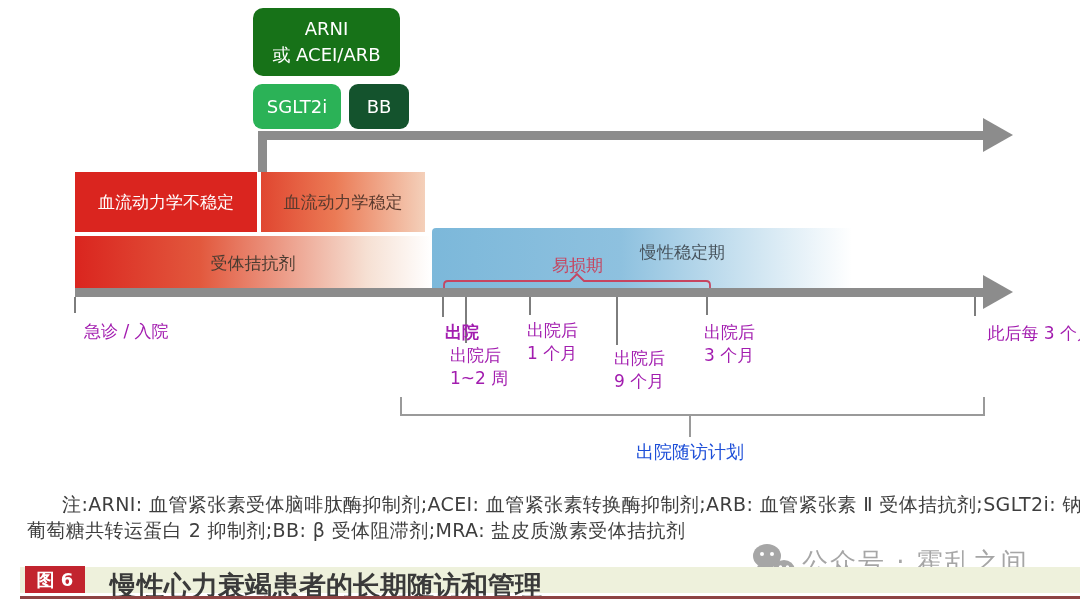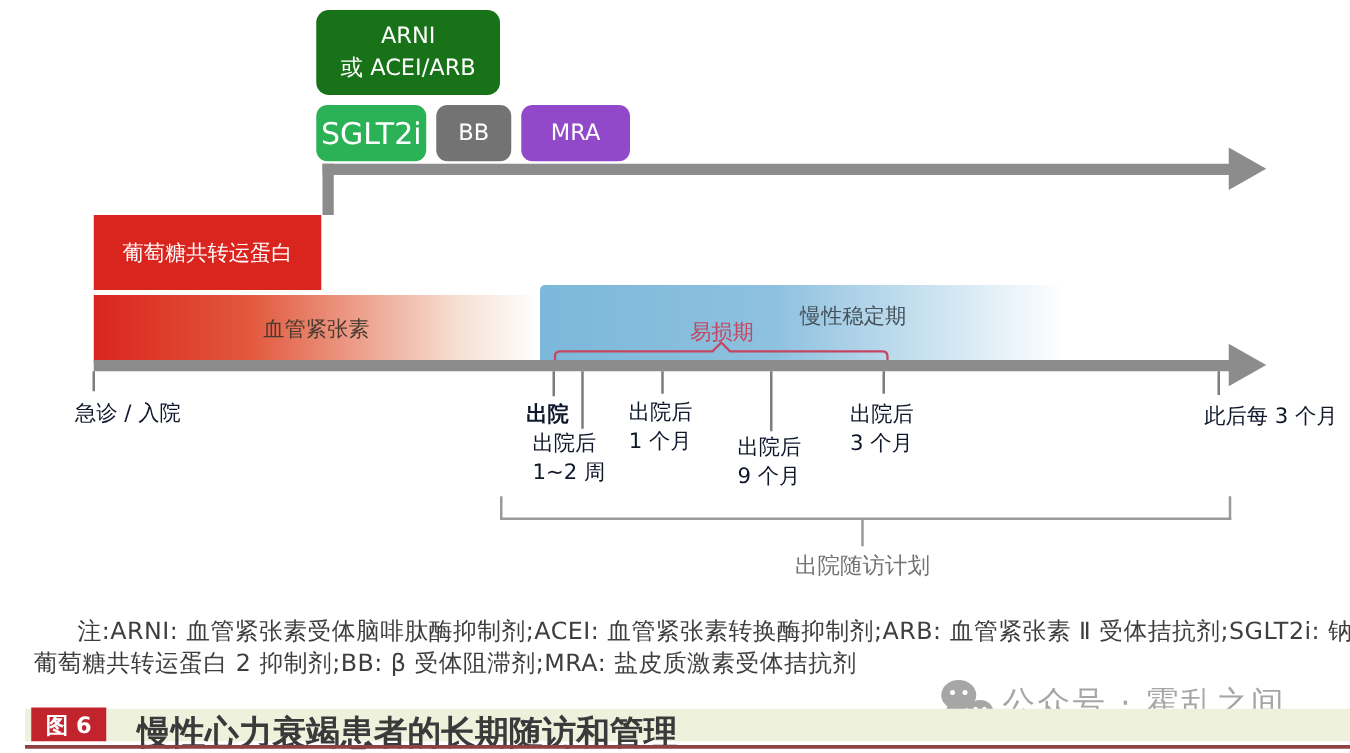--- a/index.html
+++ b/index.html
@@ -2,21 +2,21 @@
 <html><head>
 <meta charset="utf-8">
 <style>
   * { margin:0; padding:0; box-sizing:border-box; }
   body { background:#ffffff; font-family:"DejaVu Sans","Liberation Sans",sans-serif; }
   .canvas { position:relative; width:1080px; height:602px; background:#ffffff; overflow:hidden; }
 
   
   .med { position:absolute; color:#ffffff; text-align:center; display:flex; flex-direction:column; justify-content:center; align-items:center; }
   .med-arni { left:253px; top:8px; width:147px; height:68px; border-radius:10px; font-size:18px; line-height:26px; }
-  .med-sglt2i { left:253px; top:84px; width:88px; height:45px; border-radius:9px; font-size:24px; }
+  .med-sglt2i { left:253px; top:84px; width:88px; height:45px; border-radius:9px; font-size:18px; }
   .med-bb { left:349px; top:84px; width:60px; height:45px; border-radius:9px; font-size:18px; }
   .med-mra { left:417px; top:84px; width:87px; height:45px; border-radius:9px; font-size:18px; }
 
   
   .arrow-bar { position:absolute; background:#8c8c8c; }
   .bar-top { left:258px; top:131px; width:728px; height:9px; }
   .bar-bottom { left:75px; top:288px; width:911px; height:9px; }
   .arrow-head { position:absolute; width:0; height:0; border-top:17px solid transparent; border-bottom:17px solid transparent; border-left:30px solid #8c8c8c; }
   .head-top { left:983px; top:118px; }
   .head-bottom { left:983px; top:275px; }
@@ -30,27 +30,27 @@
   .ph-acute { left:75px; top:236px; width:356px; height:54px; color:#4a3b31;
               background:linear-gradient(to right,#da251f 0%,#e2583d 35%,#f6e0d3 82%,#ffffff 100%); }
   .ph-blue { left:432px; top:228px; width:420px; height:62px; border-radius:4px 0 0 0;
              background:linear-gradient(to right,#7cb8da 0%,#8ec1df 45%,rgba(255,255,255,0) 100%); }
   .lbl-vulnerable { position:absolute; left:500px; top:254px; width:155px; text-align:center; font-size:17px; color:#c64560; }
   .lbl-chronic { position:absolute; left:640px; top:241px; width:140px; font-size:17px; color:#46525b; }
   .brace-svg { position:absolute; left:440px; top:271px; }
 
   
   .tick { position:absolute; width:2px; background:#7d7d7d; }
-  .tick-label { position:absolute; font-size:17px; line-height:23px; color:#0f172a; white-space:nowrap; }
+  .tick-label { position:absolute; font-size:17px; line-height:23px; color:#a21caf; white-space:nowrap;margin-left:24px; }
 
   
   .fu-bracket { position:absolute; left:400px; top:397px; width:585px; height:19px;
                 border-left:2px solid #9a9a9a; border-right:2px solid #9a9a9a; border-bottom:2px solid #9a9a9a; }
   .fu-stem { position:absolute; left:689px; top:416px; width:2px; height:21px; background:#9a9a9a; }
-  .fu-label { position:absolute; left:590px; top:440px; width:200px; text-align:center; font-size:18px; color:#737373; }
+  .fu-label { position:absolute; left:590px; top:440px; width:200px; text-align:center; font-size:18px; color:#1d4ed8; }
 
   
   .note-line { position:absolute; font-size:19px; color:#3e3e3e; letter-spacing:0.4px; white-space:nowrap; }
   .note-1 { left:62px; top:492px; }
   .note-2 { left:27px; top:518px; }
 
   
   .caption-bar { position:absolute; left:20px; top:567px; width:1060px; height:26px; background:#eef1dc; }
   .caption-badge { position:absolute; left:25px; top:566px; width:60px; height:27px; color:#ffffff;
                    font-weight:bold; font-size:18px; display:flex; align-items:center; justify-content:center; }
@@ -66,36 +66,36 @@
 
 <div class="canvas">
 
   <div class="med med-arni" style="background-color: rgb(23, 114, 24);">
     <div>ARNI</div>
     <div>或 ACEI/ARB</div>
   </div>
   <div class="med med-sglt2i" style="background-color: rgb(43, 178, 87);">
     <div>SGLT2i</div>
   </div>
-  <div class="med med-bb" style="background-color: #737373;">
+  <div class="med med-bb" style="background-color: #14532d;">
     <div>BB</div>
-  </div>
-  <div class="med med-mra" style="background-color: rgb(145, 73, 201);">
-    <div>MRA</div>
   </div>
 
   <div class="arrow-bar bar-top"></div>
   <div class="arrow-head head-top"></div>
   <div class="arrow-bar stub-top"></div>
 
   <div class="phase ph-unstable" style="background-color: rgb(218, 37, 31);">
-    <span>葡萄糖共转运蛋白</span>
+    <span>血流动力学不稳定</span>
+  </div>
+  <div class="phase ph-stable">
+    <span>血流动力学稳定</span>
   </div>
   <div class="phase ph-acute">
-    <span>血管紧张素</span>
+    <span>受体拮抗剂</span>
   </div>
   <div class="phase ph-blue"></div>
   <div class="lbl-vulnerable">易损期</div>
   <div class="lbl-chronic">慢性稳定期</div>
 
   <svg class="brace-svg" width="276" height="24" viewBox="0 0 276 24">
     <path d="M4,23 L4,14 Q4,10 8,10 L130,10 L137,3 L144,10 L266,10 Q270,10 270,14 L270,23" fill="none" stroke="#c64560" stroke-width="1.8"></path>
   </svg>
 
   <div class="arrow-bar bar-bottom"></div>

